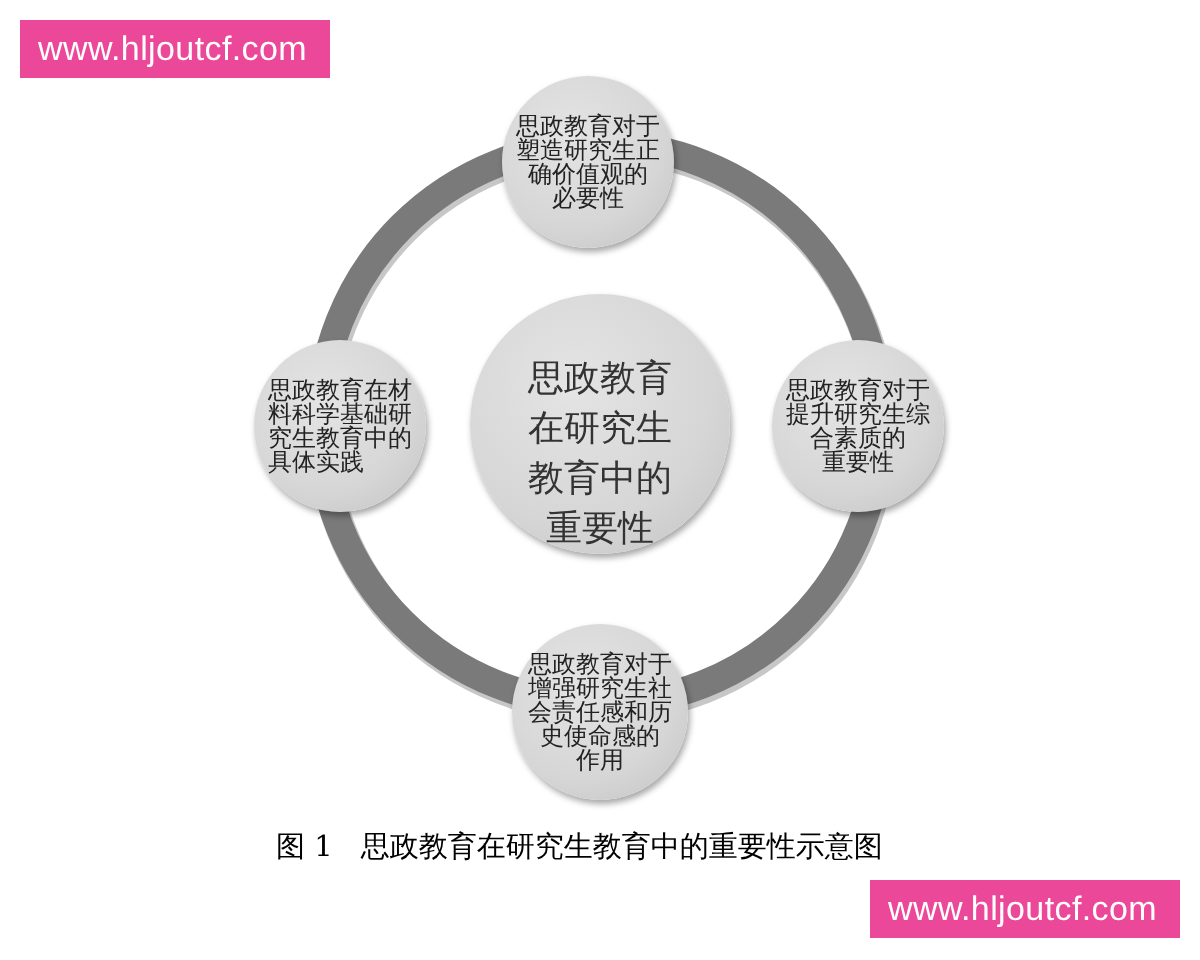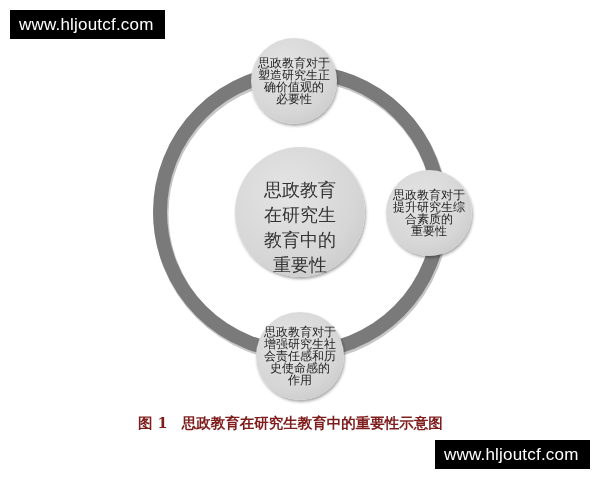--- a/index.html
+++ b/index.html
@@ -1,30 +1,30 @@
 <!DOCTYPE html>
 <html><head>
   <meta charset="utf-8">
   <style>
     html, body { margin: 0; padding: 0; }
     body { width: 600px; height: 480px; background: #ffffff; position: relative; overflow: hidden; font-family: "DejaVu Serif", "Liberation Serif", serif; }
-    .watermark { position: absolute; background: #000000; color: #ffffff; font-family: "Liberation Sans", "DejaVu Sans", sans-serif; font-size: 17px; line-height: 29px; height: 29px; padding: 0 9px; letter-spacing: 0.2px; }
+    .watermark { position: absolute; background: #ec4899; color: #ffffff; font-family: "Liberation Sans", "DejaVu Sans", sans-serif; font-size: 17px; line-height: 29px; height: 29px; padding: 0 9px; letter-spacing: 0.2px; }
     #wm-top { left: 10px; top: 10px; width: 137px; }
     #wm-bottom { left: 435px; top: 440px; width: 137px; }
     #diagram { position: absolute; left: 0; top: 0; width: 600px; height: 410px; }
     .node { position: absolute; border-radius: 50%; background: radial-gradient(circle at 40% 35%, #e4e4e4 0%, #d6d6d6 60%, #c2c2c2 100%); box-shadow: 1px 2px 3px rgba(0,0,0,0.35); display: flex; align-items: center; justify-content: center; text-align: center; color: #222; }
     .node .txt { white-space: pre-line; font-size: 12px; line-height: 12px; }
     #node-top { left: 251px; top: 38px; width: 86px; height: 86px; }
     #node-left { left: 127px; top: 170px; width: 86px; height: 86px; }
     #node-left .txt { text-align: left; }
     #node-right { left: 386px; top: 170px; width: 86px; height: 86px; }
     #node-bottom { left: 256px; top: 312px; width: 88px; height: 88px; }
     #node-center { left: 235px; top: 147px; width: 130px; height: 130px; align-items: flex-end; }
     #node-center .txt { font-size: 18px; line-height: 25px; color: #333; }
-    #caption { position: absolute; left: 138px; top: 414px; font-family: "DejaVu Serif", "Liberation Serif", serif; font-size: 14.5px; color: #7f1d1d; font-weight: bold; white-space: nowrap; }
+    #caption { position: absolute; left: 138px; top: 414px; font-family: "DejaVu Serif", "Liberation Serif", serif; font-size: 14.5px; color: #000000; font-weight: normal; white-space: nowrap; }
     #caption .num { margin-right: 14px; }
   </style>
 </head>
 <body>
 
 <div class="watermark" id="wm-top">www.hljoutcf.com</div>
 
 <div id="diagram">
   <svg width="600" height="410" style="position:absolute;left:0;top:0">
     <circle cx="300" cy="212" r="140" fill="none" stroke="#5e5e5e" stroke-width="15" opacity="0.35" transform="translate(1,2)"></circle>
@@ -49,19 +49,25 @@
 合素质的
 重要性</span>
   </div>
   <div class="node" id="node-bottom">
     <span class="txt">思政教育对于
 增强研究生社
 会责任感和历
 史使命感的
 作用</span>
   </div>
+  <div class="node" id="node-left">
+    <span class="txt">思政教育在材
+料科学基础研
+究生教育中的
+具体实践</span>
+  </div>
 </div>
 
 <div id="caption">
   <span class="num">图 1</span><span>思政教育在研究生教育中的重要性示意图</span>
 </div>
 
 <div class="watermark" id="wm-bottom">www.hljoutcf.com</div>
 
 </body></html>

